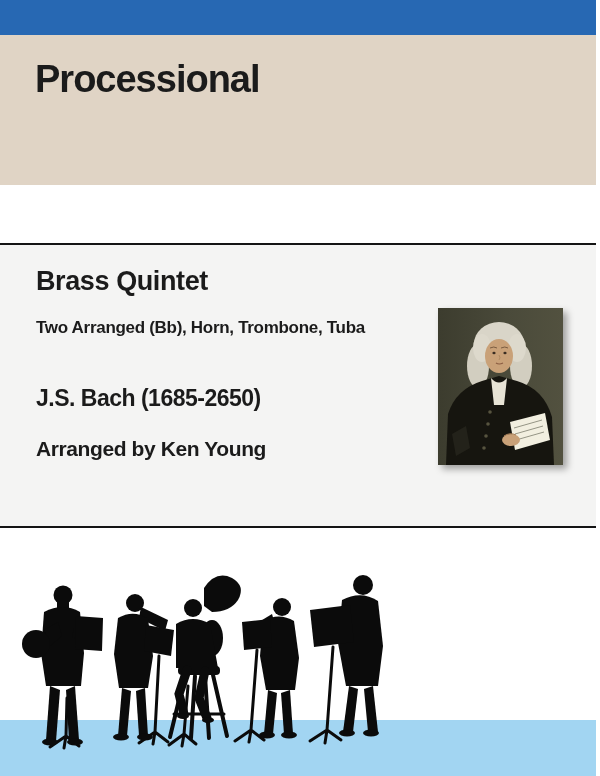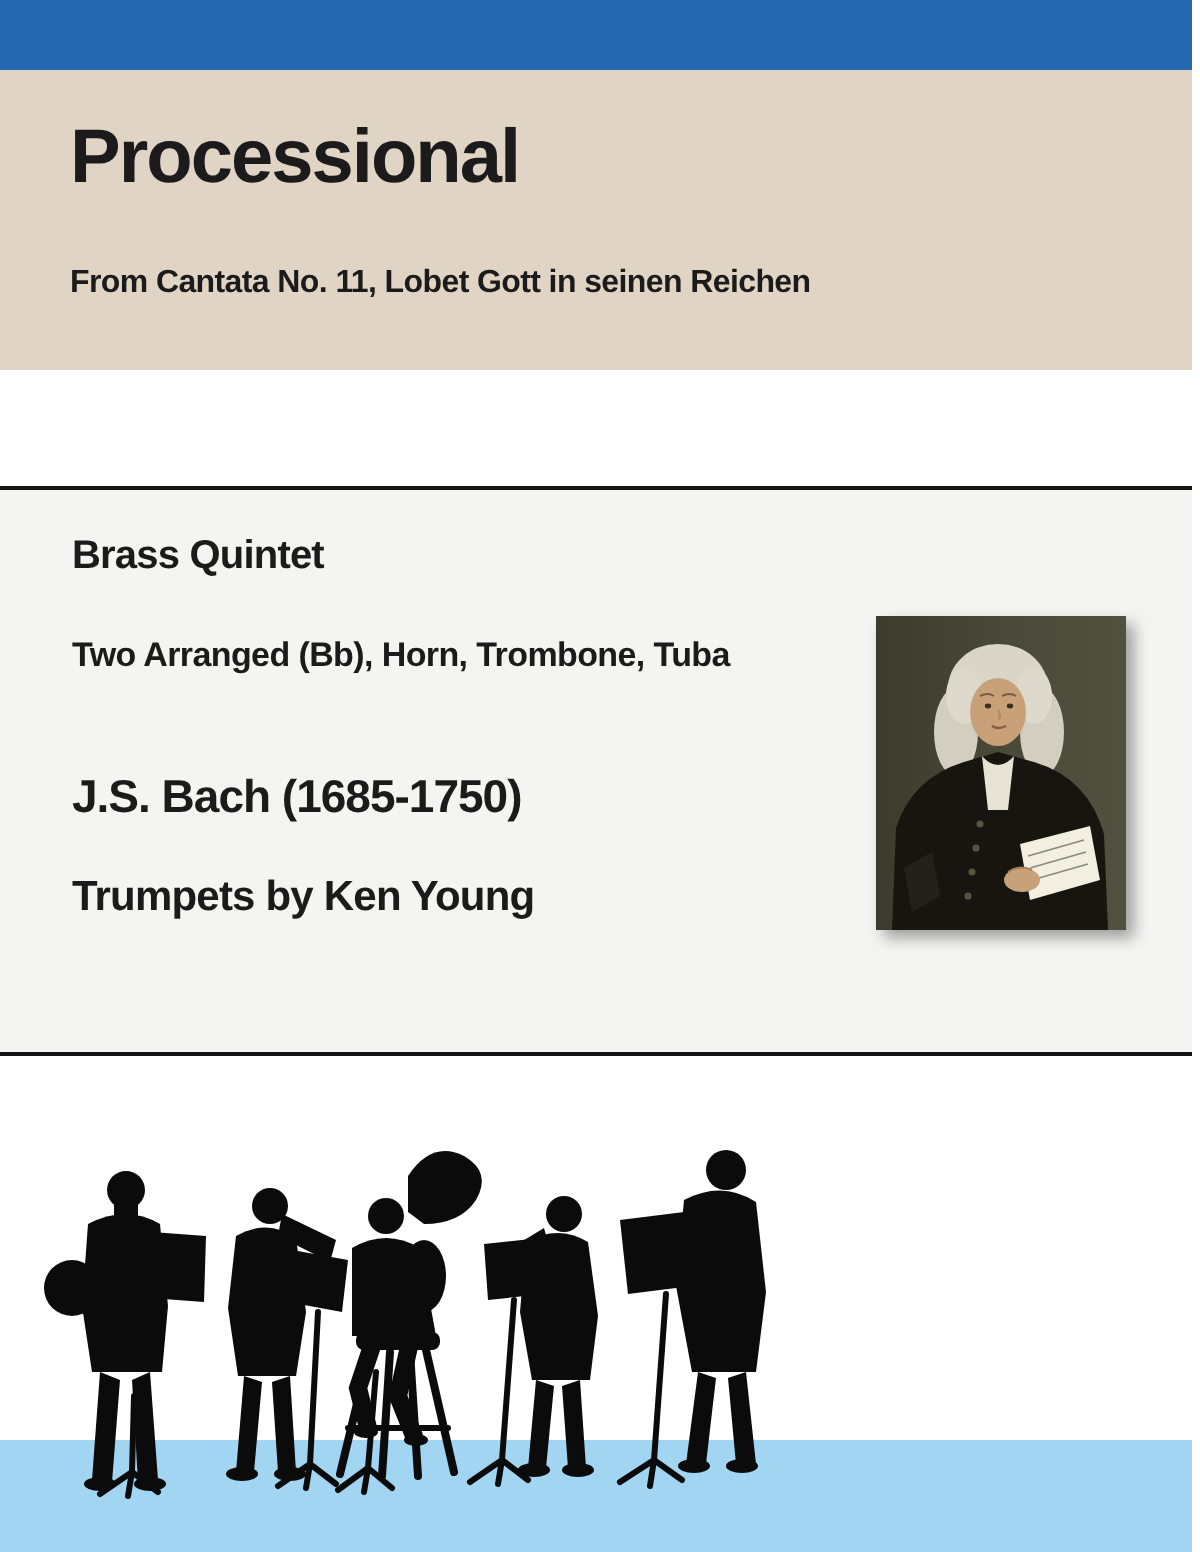--- a/index.html
+++ b/index.html
@@ -17,21 +17,21 @@
 
   h1,h2,p { margin:0; padding:0; line-height:1; }
   .title {
     position:absolute; left:35px; top:60px;
     font-size:38px; font-weight:bold; letter-spacing:-1px; color:var(--text,#1b1b1b);
   }
   .subtitle {
     position:absolute; left:35px; top:134px;
     font-size:16px; font-weight:bold; letter-spacing:-0.3px;
   }
-  .ensemble        { position:absolute; left:36px; top:268px; font-size:20px; font-weight:bold; letter-spacing:-0.4px; }
+  .ensemble        { position:absolute; left:36px; top:268px; font-size:27px; font-weight:bold; letter-spacing:-0.4px; }
   .instrumentation { position:absolute; left:36px; top:319px; font-size:17px; font-weight:bold; letter-spacing:-0.3px; }
   .composer        { position:absolute; left:36px; top:387px; font-size:23px; font-weight:bold; letter-spacing:-0.5px; }
   .arranger        { position:absolute; left:36px; top:438px; font-size:21px; font-weight:bold; letter-spacing:-0.4px; }
   .website         { position:absolute; left:36px; top:484px; font-size:18px; font-weight:normal; letter-spacing:-0.2px; }
 
   .portrait {
     position:absolute; left:438px; top:308px; width:125px; height:157px;
     box-shadow:4px 4px 7px rgba(0,0,0,0.35);
   }
   .portrait svg { display:block; }
@@ -43,29 +43,28 @@
 </style>
 </head>
 <body>
 
 <div class="page">
 
   <div class="accent-bar"></div>
 
   <div class="masthead"></div>
   <h1 class="title">Processional</h1>
-  <h2 class="subtitle">From Cantata No. 11, Lobet Gott in seinen Reichen</h2>
 
   <div class="rule rule-top"></div>
 
   <div class="info"></div>
   <p class="ensemble">Brass Quintet</p>
   <p class="instrumentation">Two Arranged (Bb), Horn, Trombone, Tuba</p>
-  <p class="composer">J.S. Bach (1685-1750)</p>
-  <p class="arranger">Trumpets by Ken Young</p>
+  <p class="composer">J.S. Bach (1685-2650)</p>
+  <p class="arranger">Arranged by Ken Young</p>
 
   <div class="portrait">
     <svg width="125" height="157" viewBox="0 0 125 157">
       <defs>
         <linearGradient id="bgp" x1="0" y1="0" x2="1" y2="0">
           <stop offset="0" stop-color="#3c3c2e"></stop>
           <stop offset="0.55" stop-color="#4a4a3a"></stop>
           <stop offset="1" stop-color="#52513f"></stop>
         </linearGradient>
       </defs>

